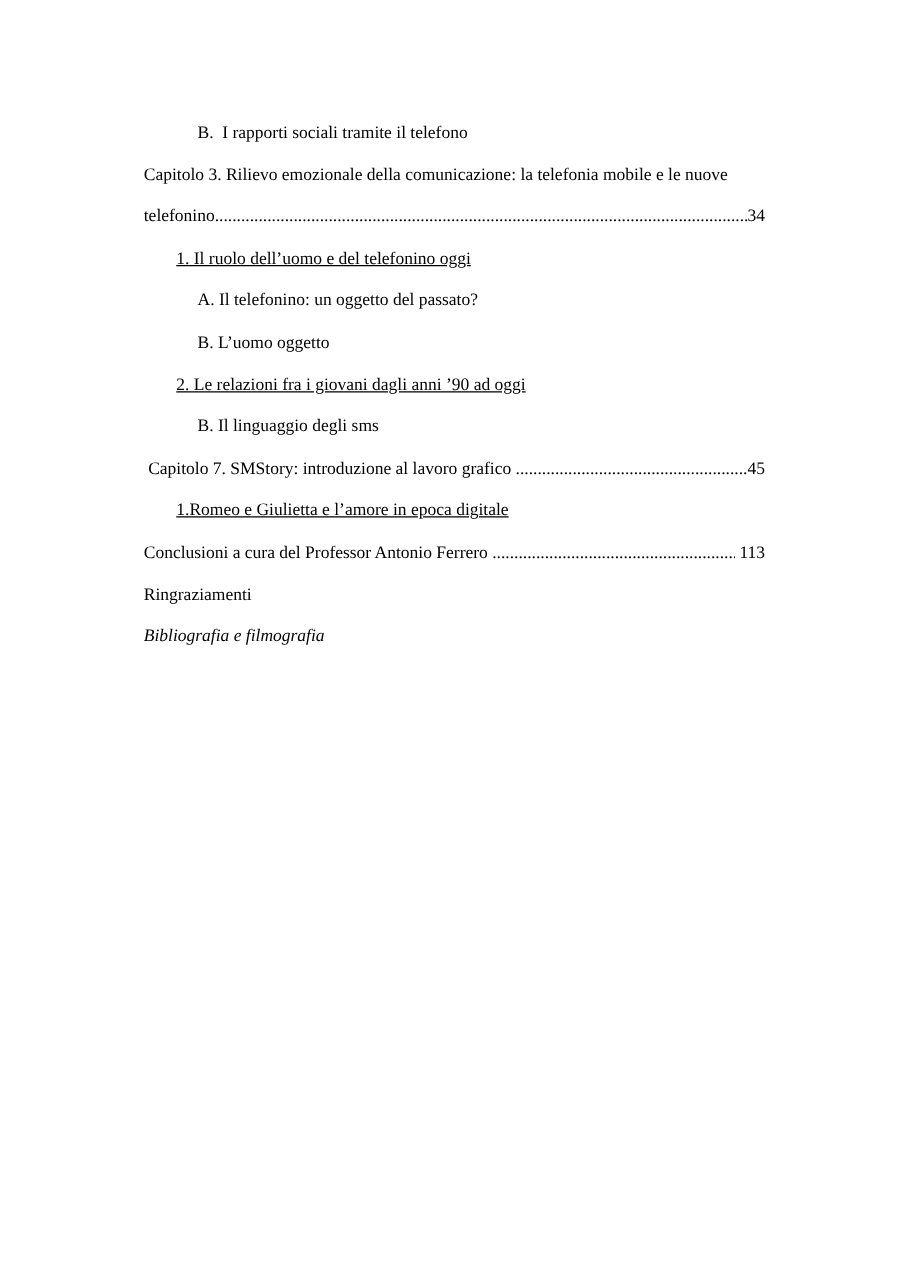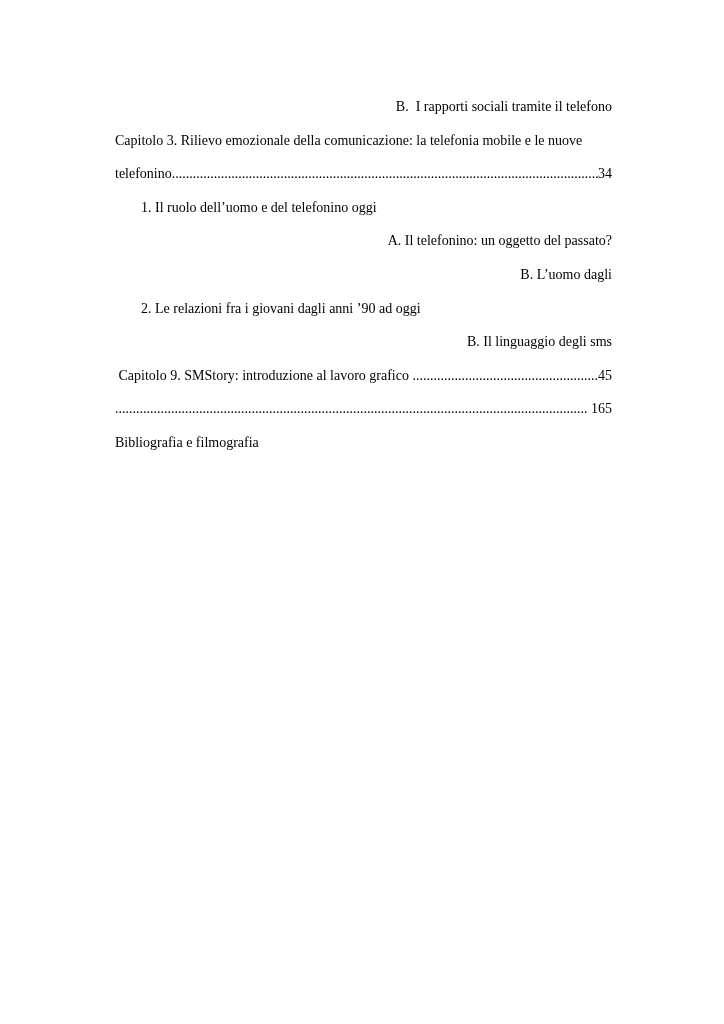--- a/index.html
+++ b/index.html
@@ -35,23 +35,23 @@
   .leader {
     flex: 1 1 auto;
     min-width: 0;
     overflow: hidden;
     white-space: nowrap;
   }
   .pg {
     flex: 0 0 auto;
     white-space: pre;
   }
-  .ind1 { padding-left: 26px; }
-  .ind2 { padding-left: 43px; justify-content: flex-end; }
-  .italic { }
+  .ind1 { padding-left: 26px; text-decoration: underline; }
+  .ind2 { padding-left: 43px; }
+  .italic { font-style: italic; }
 </style>
 </head>
 <body>
 
 <div class="page">
 
   <div class="row ind2">
     <span class="t">B.  I rapporti sociali tramite il telefono</span>
   </div>
 
@@ -67,44 +67,51 @@
 
   <div class="row ind1">
     <span class="t">1. Il ruolo dell’uomo e del telefonino oggi</span>
   </div>
 
   <div class="row ind2">
     <span class="t">A. Il telefonino: un oggetto del passato?</span>
   </div>
 
   <div class="row ind2">
-    <span class="t">B. L’uomo dagli</span>
+    <span class="t">B. L’uomo oggetto</span>
   </div>
 
   <div class="row ind1">
     <span class="t">2. Le relazioni fra i giovani dagli anni ’90 ad oggi</span>
   </div>
 
 
   <div class="row ind2">
     <span class="t">B. Il linguaggio degli sms</span>
   </div>
 
   <div class="row">
-    <span class="t"> Capitolo 9. SMStory: introduzione al lavoro grafico </span>
+    <span class="t"> Capitolo 7. SMStory: introduzione al lavoro grafico </span>
     <span class="leader">........................................................................................................................................................................................................</span>
     <span class="pg">45</span>
   </div>
 
+  <div class="row ind1">
+    <span class="t">1.Romeo e Giulietta e l’amore in epoca digitale</span>
+  </div>
 
 
 
   <div class="row">
+    <span class="t">Conclusioni a cura del Professor Antonio Ferrero </span>
     <span class="leader">........................................................................................................................................................................................................</span>
-    <span class="pg"> 165</span>
+    <span class="pg"> 113</span>
   </div>
 
+  <div class="row">
+    <span class="t">Ringraziamenti</span>
+  </div>
 
   <div class="row italic">
     <span class="t">Bibliografia e filmografia</span>
   </div>
 
 </div>
 
 </body></html>

